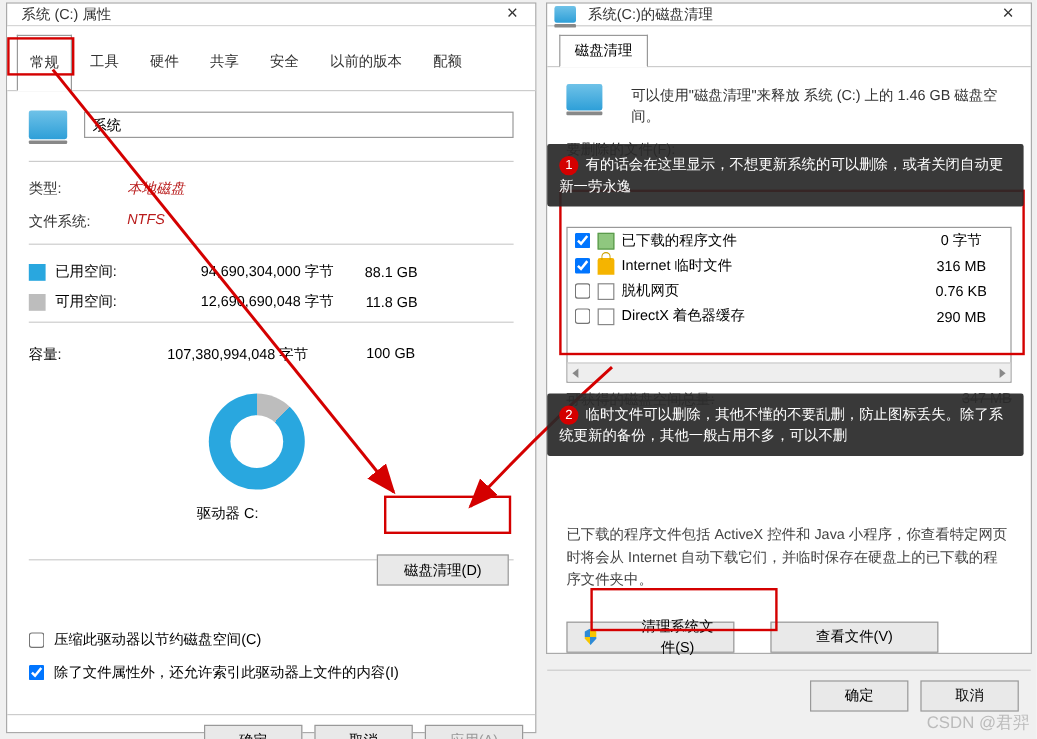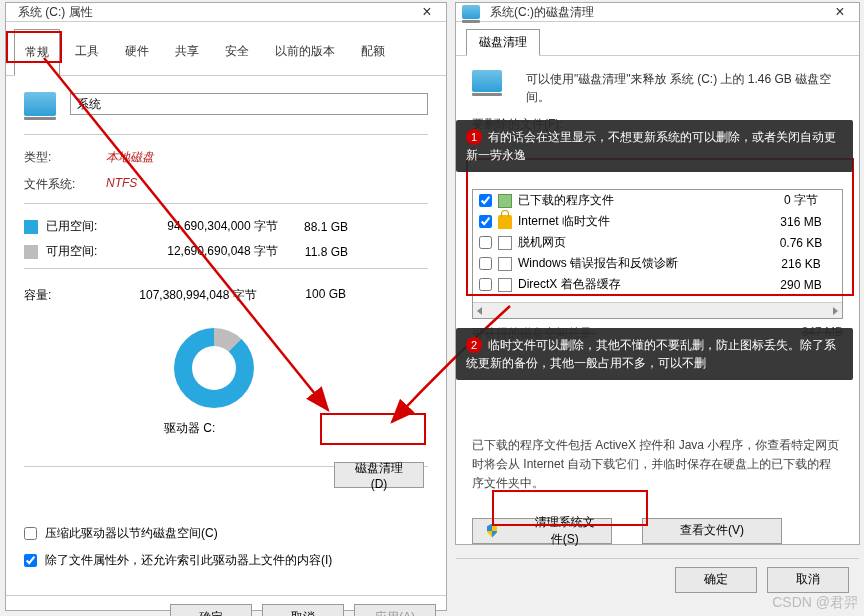--- a/index.html
+++ b/index.html
@@ -31,21 +31,21 @@
 .space-size { width: 70px; text-align: right; }
 .cap-row { display: flex; margin: 18px 0; }
 .cap-label { width: 96px; }
 .cap-bytes { width: 156px; text-align: center; }
 .cap-size { width: 70px; text-align: right; }
 .donut-zone { position: relative; height: 110px; margin-top: 8px; margin-bottom: 14px; }
 .donut { width: 80px; height: 80px; border-radius: 50%; background: conic-gradient(#bdbdbd 0deg 43deg, #29a7df 43deg 360deg); position: absolute; left: 150px; top: 6px; }
 .donut::after { content:""; position:absolute; width:44px; height:44px; background:#fff; border-radius:50%; left:18px; top:18px; }
 .drv-label { position: absolute; left: 140px; top: 98px; }
 .btn { border: 1px solid #999; background: #e9e9e9; padding: 4px 14px; cursor: pointer; height: 26px; display:inline-flex;align-items:center;justify-content:center; }
-.btn-clean { position: absolute; right: 22px; top: 386px; width: 90px; }
+.btn-clean { position: absolute; right: 22px; top: 386px; width: 110px; }
 .checks { margin-top: 58px; }
 .ck-row { display: flex; align-items: center; margin-bottom: 10px; }
 .ck-row input { margin-right: 8px; }
 .footer { border-top: 1px solid #ccc; padding: 8px 10px; display: flex; justify-content: flex-end; gap: 10px; }
 .footer .btn { width: 82px; }
 .footer .btn.disabled { color:#999; }
 .r-tabs { display:flex; padding: 6px 10px 0 10px; border-bottom:1px solid #ccc; }
 .r-tab { padding:4px 12px; border:1px solid #999; border-bottom:1px solid #fff; background:#fff; position:relative; top:1px; }
 .r-body { flex:1; padding: 14px 16px; position:relative; }
 .r-top-row { display:flex; align-items:flex-start; margin-bottom:10px; }
@@ -192,26 +192,20 @@
           </div>
         <div class="fl-item">
             <input type="checkbox" style="">
             <span class="fl-ico ico-doc"></span>
             <span class="fl-name">脱机网页</span>
             <span class="fl-size">0.76 KB</span>
           </div>
         <div class="fl-item">
             <input type="checkbox" style="">
             <span class="fl-ico ico-doc"></span>
-            <span class="fl-name">Windows 错误报告和反馈诊断</span>
-            <span class="fl-size">216 KB</span>
-          </div>
-        <div class="fl-item">
-            <input type="checkbox" style="">
-            <span class="fl-ico ico-doc"></span>
             <span class="fl-name">DirectX 着色器缓存</span>
             <span class="fl-size">290 MB</span>
           </div>
       </div>
       <div class="fl-scroll"></div>
     </div>
 
     <div class="gain-row">
         <span class="gl">可获得的磁盘空间总量:</span>
         <span class="gv">347 MB</span>

